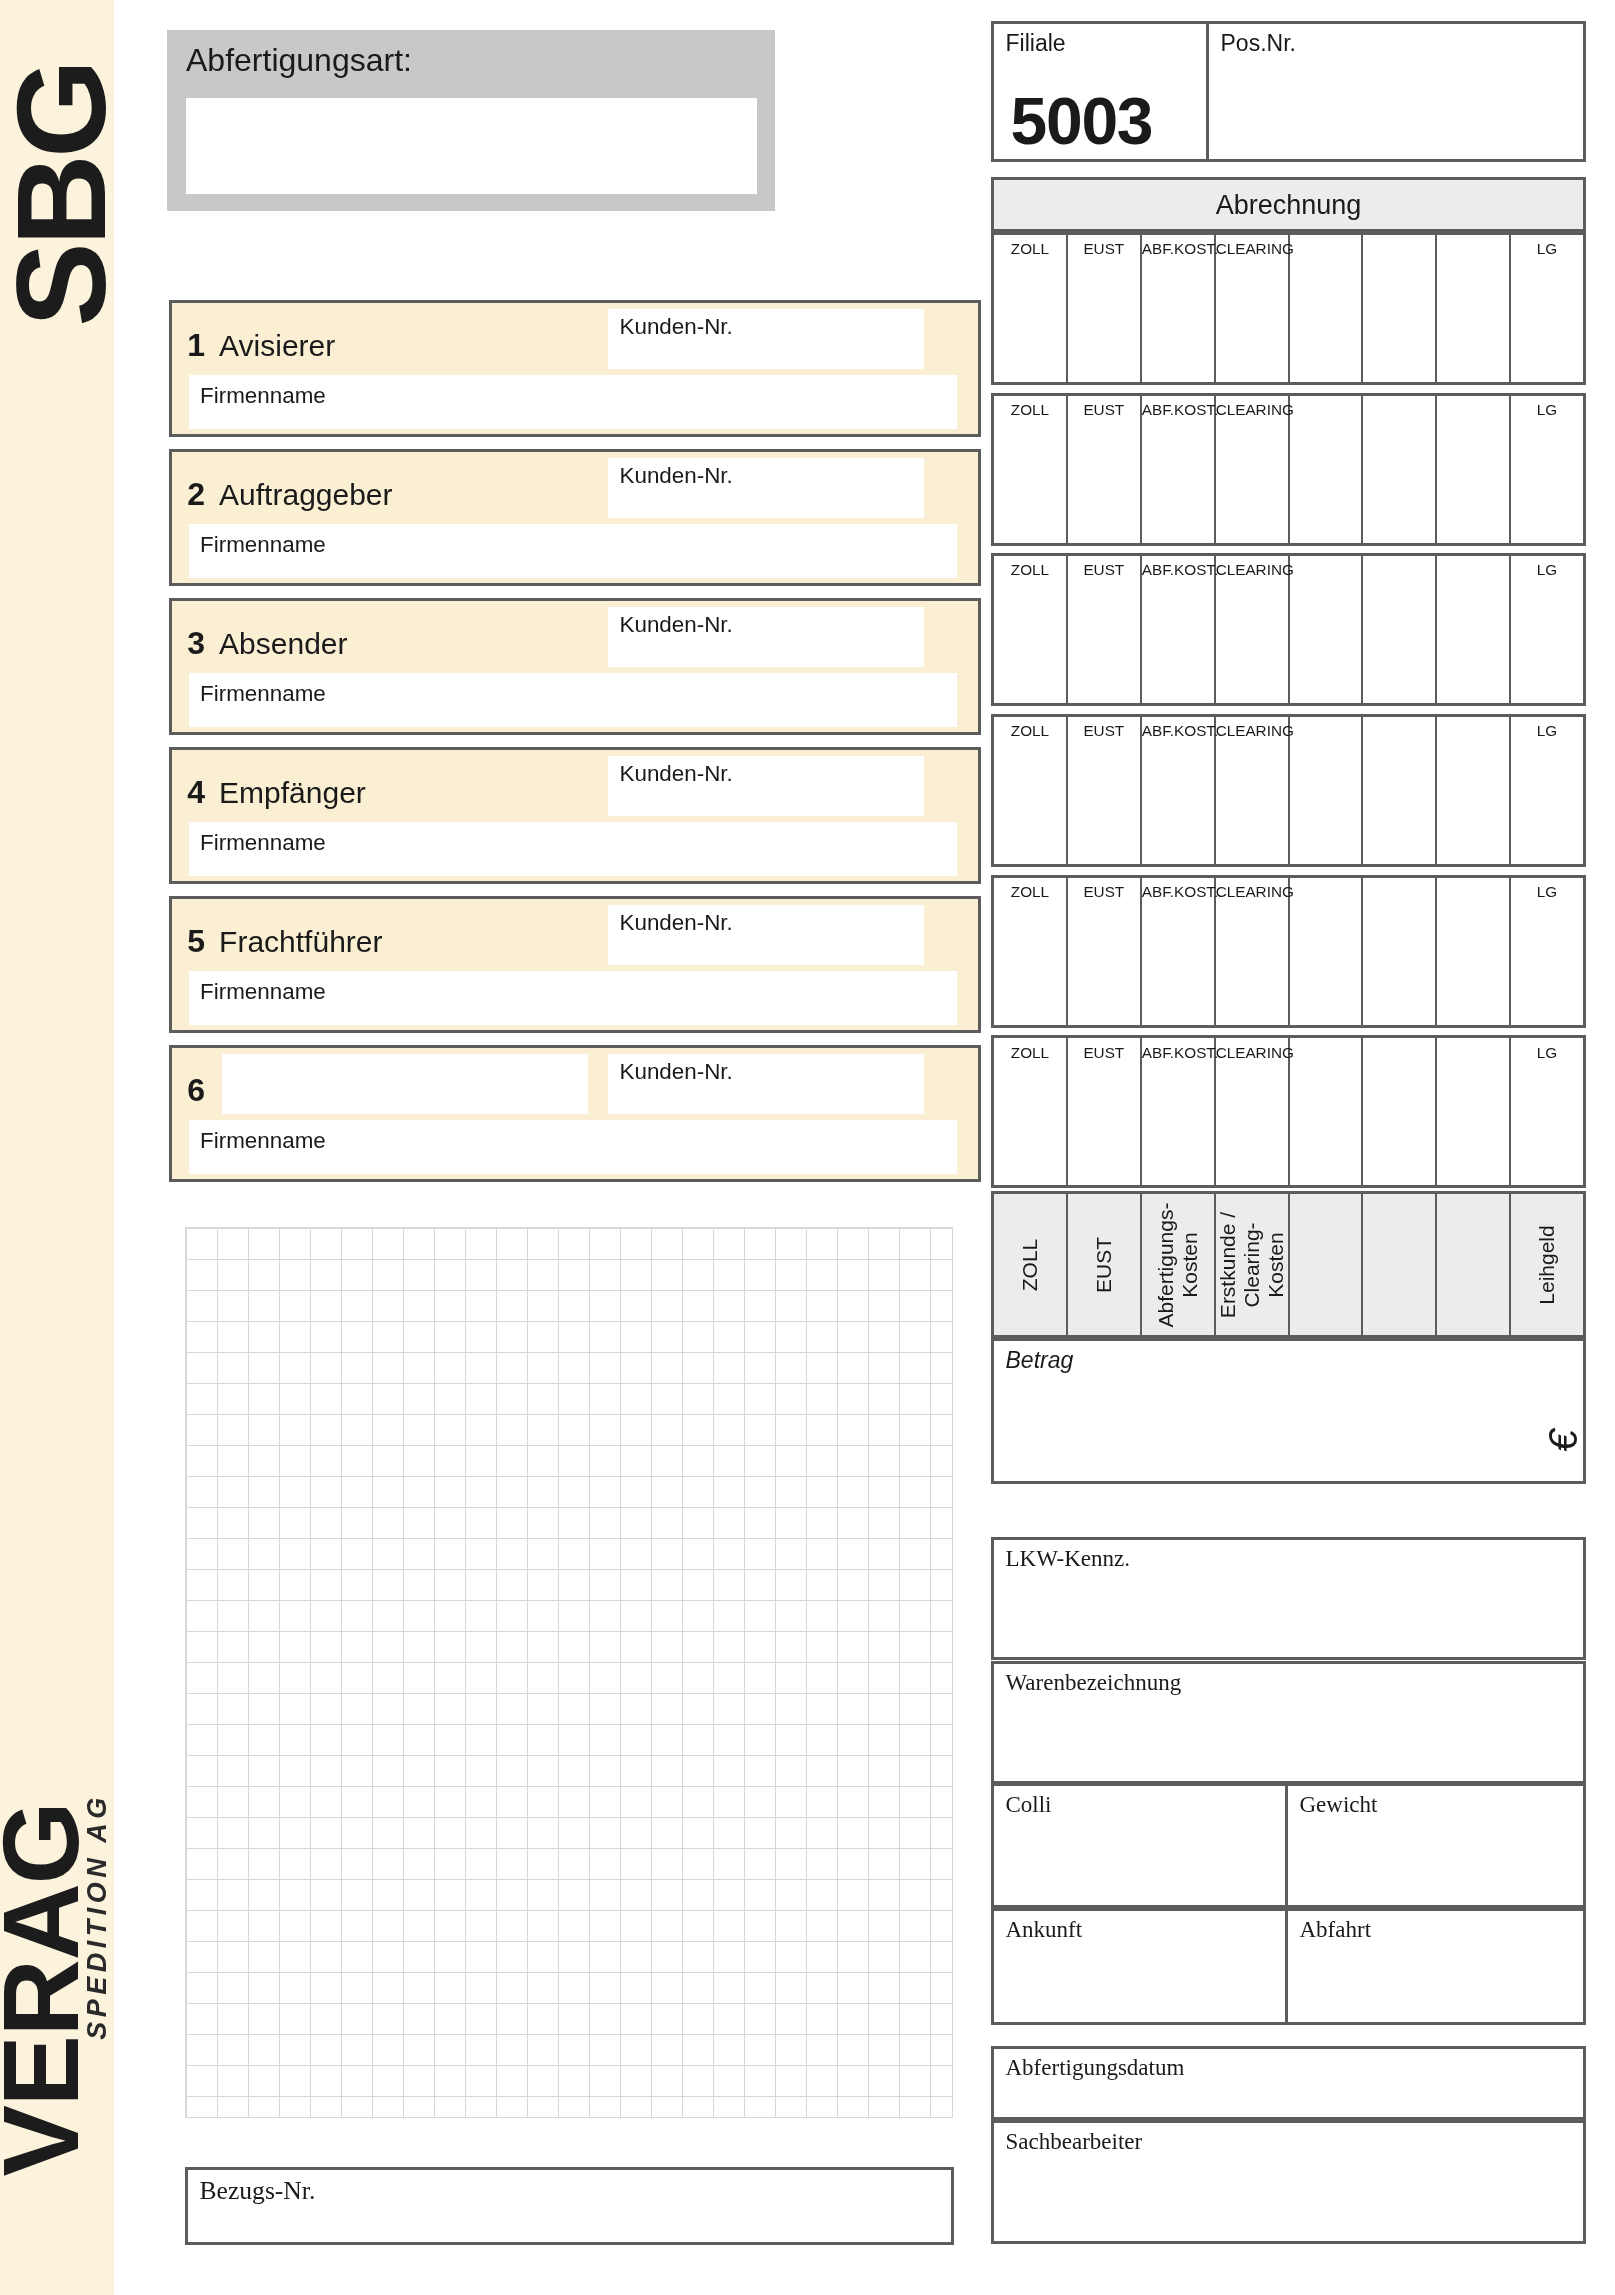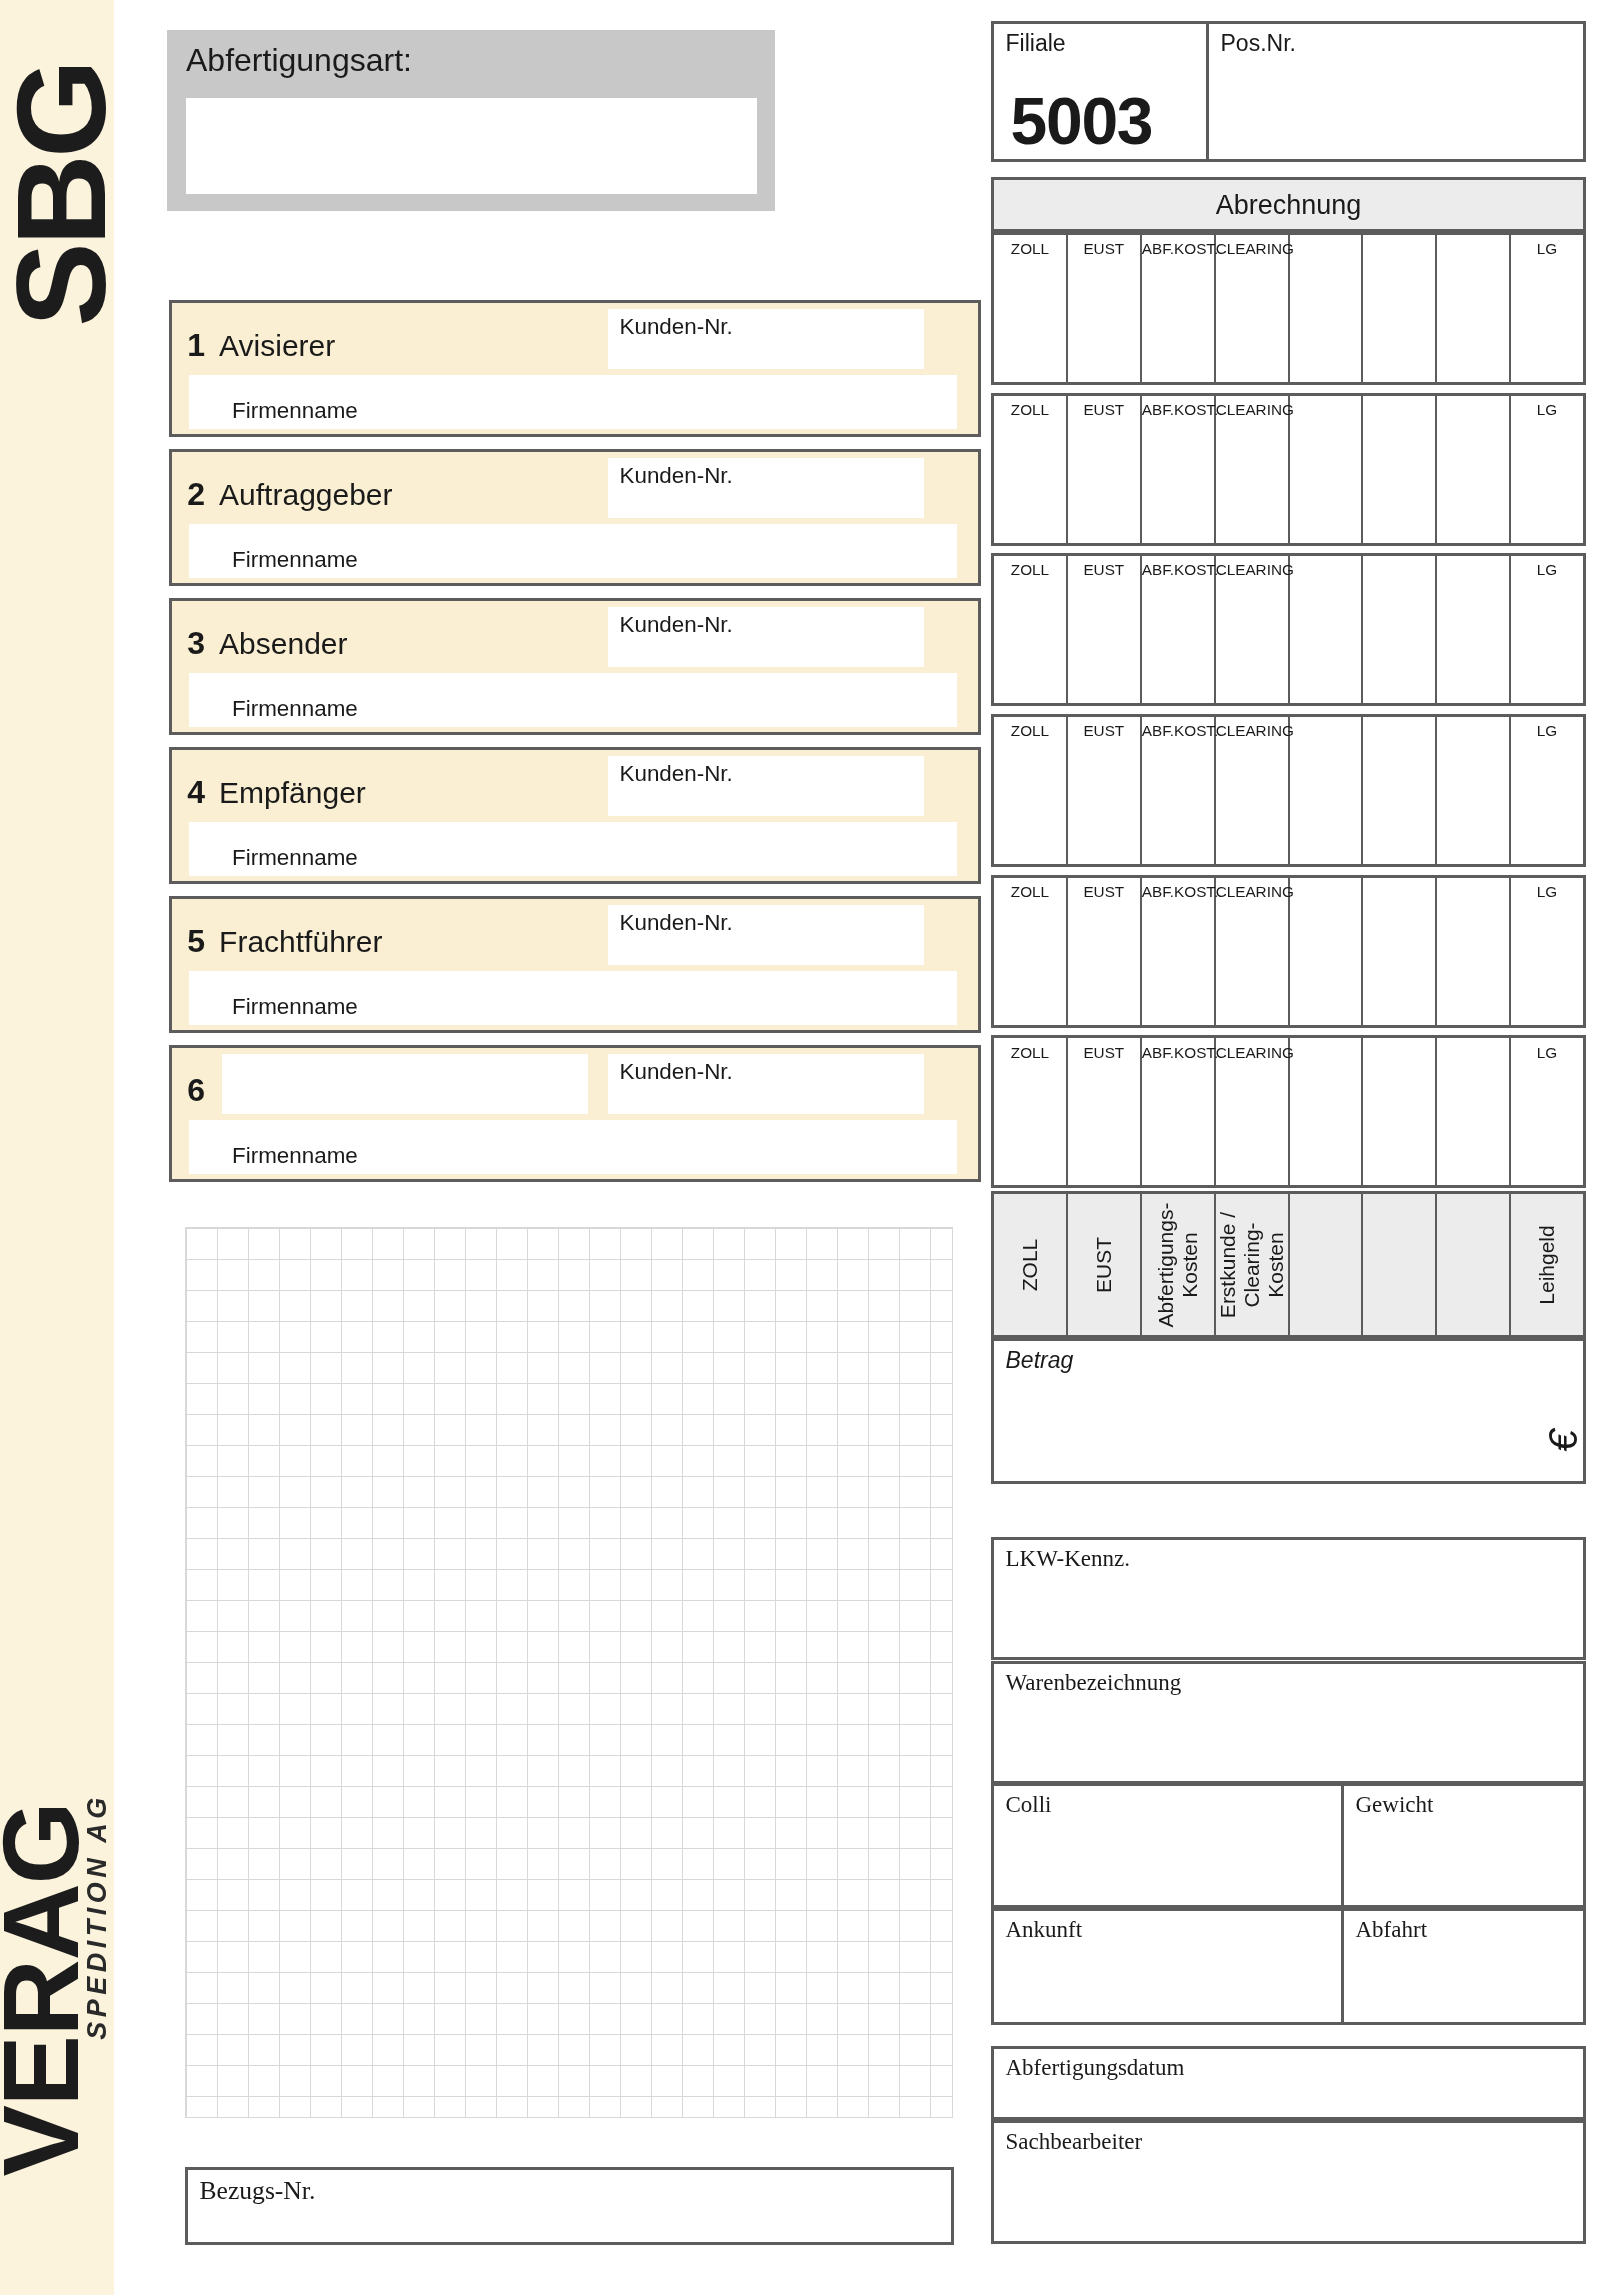--- a/index.html
+++ b/index.html
@@ -37,21 +37,21 @@
   .aviso-label { position:absolute; left:12.8px; top:7.7px; font-size:22.4px; }
 
   
   .section { position:absolute; left:169px; width:812px; height:137px;
              background:#faefd2; border:3.2px solid #5c5c5c; }
   .sec-title { position:absolute; left:15.3px; top:24px; font-size:30px; }
   .sec-num { font-weight:bold; font-size:32px; margin-right:14px; }
   .kunden-box { position:absolute; left:436px; top:5.8px; width:316px; height:60px; background:#ffffff; }
   .kunden-label { position:absolute; left:11.5px; top:5.1px; font-size:22.4px; }
   .firm-box { position:absolute; left:16.6px; top:72px; width:768px; height:54px; background:#ffffff; }
-  .firm-label { position:absolute; left:11.5px; top:23px; font-size:22.4px;margin-left:32px; }
+  .firm-label { position:absolute; left:11.5px; top:8px; font-size:22.4px; }
   .sec6-titlebox { position:absolute; left:50px; top:5.8px; width:366px; height:60px; background:#ffffff; }
 
   
   .abr-header { position:absolute; left:991px; top:177px; width:595px; height:55px;
                 background:#ececec; border:3.2px solid #5c5c5c; text-align:center;
                 font-size:27px; line-height:50px; }
   .bands { position:absolute; left:991px; top:232px; width:595px; }
   .band { height:153px; border:3.2px solid #5c5c5c; background:#fff; display:flex; margin-bottom:7.7px; }
   .band:last-child { margin-bottom:0; }
   .band-col { flex:1; border-right:2.6px solid #5c5c5c; position:relative; }
@@ -79,21 +79,21 @@
               background-image:
                 repeating-linear-gradient(to right, #d8d8d8 0 1.3px, transparent 1.3px 31px),
                 repeating-linear-gradient(to bottom, #d8d8d8 0 1.3px, transparent 1.3px 31px);
               background-color:#ffffff; }
 
   
   .box { position:absolute; border:3.8px solid #5c5c5c; background:#fff; }
   .box .cell-label { font-size:23px;font-family:Liberation Serif, serif; }
   .split { display:flex; }
   .split > div { position:relative; }
-  .split .left { width:350px; border-right:3.2px solid #5c5c5c; }
+  .split .left { width:294px; border-right:3.2px solid #5c5c5c; }
   .split .right { flex:1; }
 
   .lkw   { left:991px; top:1537px; width:595px; height:123px; }
   .waren { left:991px; top:1661px; width:595px; height:123px; }
   .colli-row { left:991px; top:1783px; width:595px; height:125px; }
   .ankunft-row { left:991px; top:1908px; width:595px; height:117px; }
   .abfdatum { left:991px; top:2046px; width:595px; height:74px; }
   .sachbearb { left:991px; top:2120px; width:595px; height:124px; }
   .bezug { left:185px; top:2167px; width:769px; height:78px; }
   .bezug .cell-label { font-size:25.6px; }

